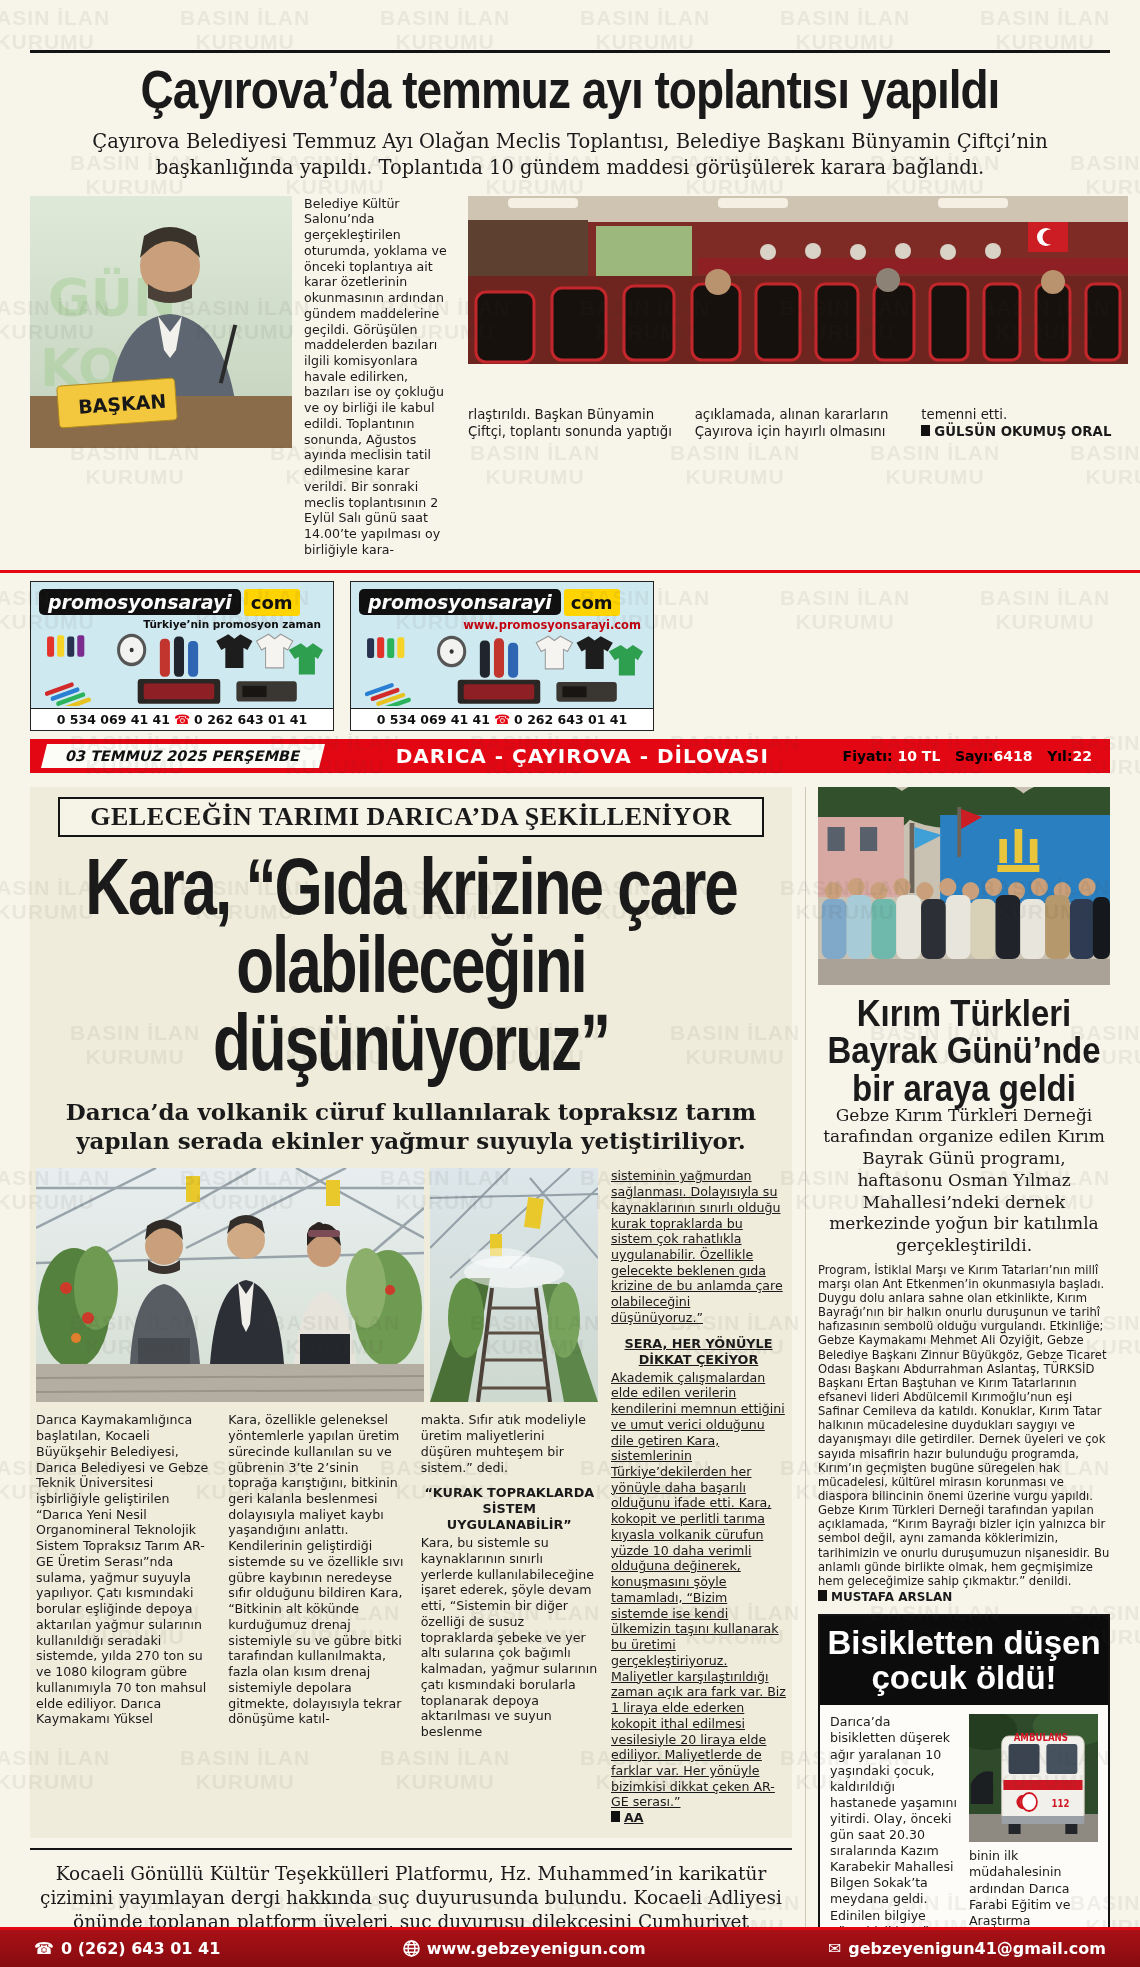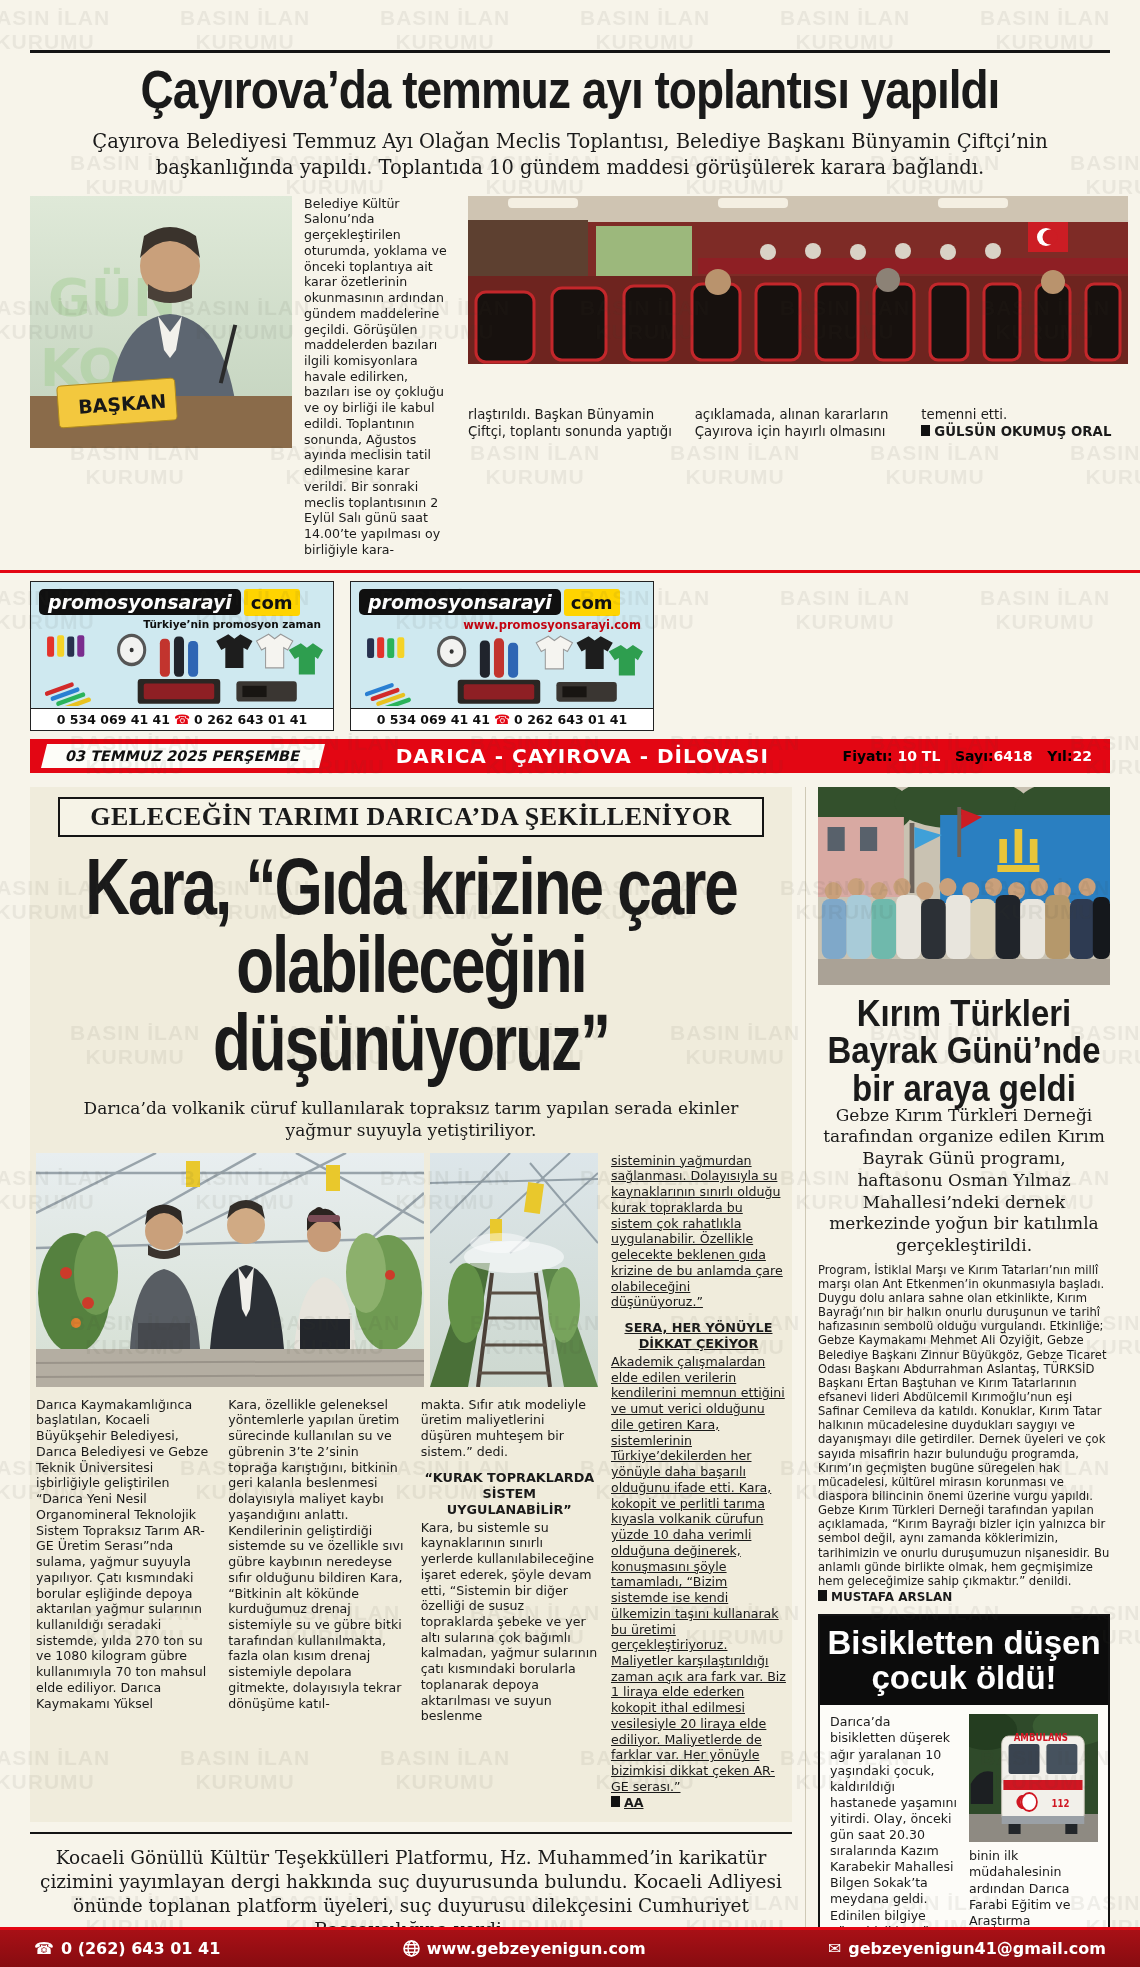--- a/index.html
+++ b/index.html
@@ -63,22 +63,22 @@
 
   
   .main-story{background:#f0ecdc;padding:10px 6px 12px;}
   .kicker-row{text-align:center;font-family:Liberation Serif, serif;}
   .kicker{display:inline-block;border:2px solid #141414;font-weight:bold;font-size:26px;
       padding:3px 30px;letter-spacing:.5px;background:#f6f3e7;}
   .mh-wrap{height:242px;overflow:visible;margin-top:12px;}
   .main-headline{font-family:"Liberation Sans",sans-serif;font-weight:900;font-size:62px;
       text-align:center;margin:0;line-height:.98;letter-spacing:-2px;
       transform:scaleY(1.28);transform-origin:top center;}
-  .main-deck{font-family:"DejaVu Serif",serif;font-size:17px;line-height:1.3;text-align:center;
-      margin:6px 26px 12px;}
+  .main-deck{font-family:"DejaVu Serif",serif;font-size:23px;line-height:1.3;text-align:center;
+      margin:6px 26px 12px;font-weight:bold;}
   .main-body{display:flex;gap:13px;}
   .mb-left{width:562px;flex:none;}
   .mb-photos{display:flex;gap:6px;}
   .mb-photo1{width:388px;height:234px;}
   .mb-photo2{width:168px;height:234px;}
   .mb-cols{display:flex;gap:15px;margin-top:10px;}
   .mb-cols>div{flex:1;}
   .coltext{font-size:12.6px;line-height:1.25;}
   .mb-col4{flex:1;text-decoration:underline;}
   .subhead{font-weight:bold;text-align:center;font-size:12.8px;margin:10px 0 2px;}

